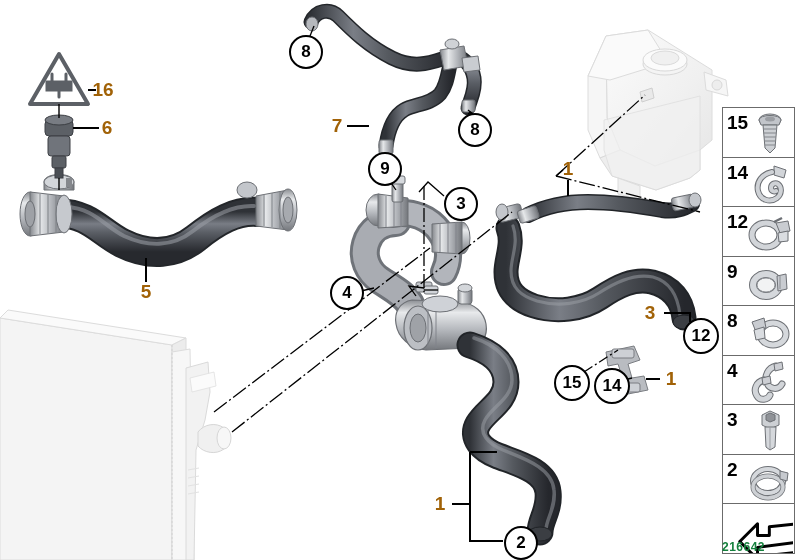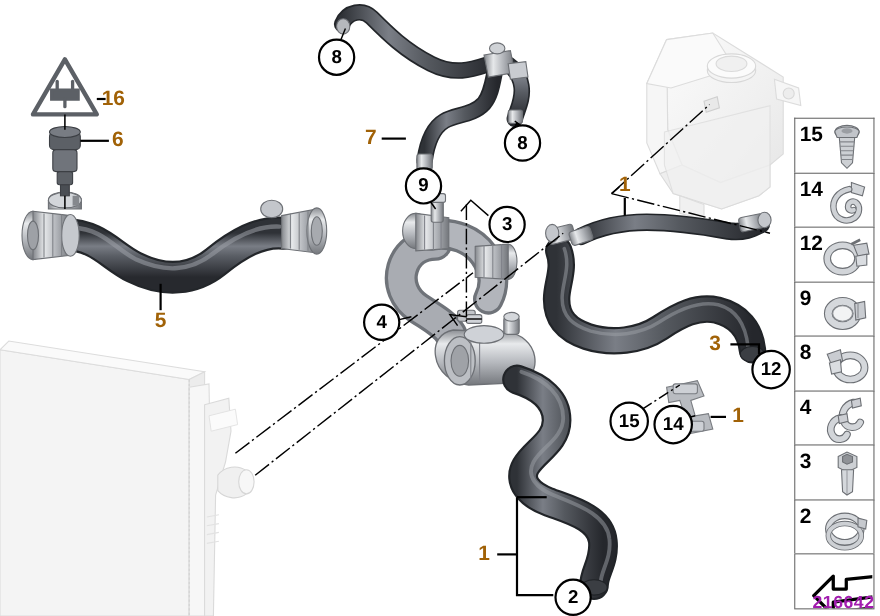--- a/index.html
+++ b/index.html
@@ -18,22 +18,22 @@
   .plainnum{position:absolute;font-weight:bold;font-size:19px;color:#a16207;z-index:30;
             transform:translate(-50%,-50%);white-space:nowrap;}
 
   
   #legend{position:absolute;left:722px;top:107px;width:73px;z-index:25;}
   .lcell{position:relative;height:48.5px;border:1px solid #6b6b6b;border-bottom:none;
          background:#fff;overflow:hidden;}
   .lcell:last-child{border-bottom:1px solid #6b6b6b;}
   .lnum{position:absolute;left:4px;top:4px;font-weight:bold;font-size:19px;color:#000;z-index:3;}
   .lart{position:absolute;right:2px;top:2px;bottom:2px;width:46px;}
-  #partno{position:absolute;left:722px;top:540px;width:73px;text-align:right;
-          font-size:16px;font-weight:bold;letter-spacing:.5px;color:#a21caf;z-index:25;}
+  #partno{position:absolute;left:722px;top:540px;width:73px;text-align:left;
+          font-size:12px;font-weight:bold;letter-spacing:.5px;color:#15803d;z-index:25;}
 </style>
 </head>
 <body>
 
 <div id="stage">
 
 <svg class="layer" viewBox="0 0 800 560">
   <defs>
     <linearGradient id="ghoseV" x1="0" y1="0" x2="0" y2="1">
       <stop offset="0%" stop-color="#2f3237"></stop>

